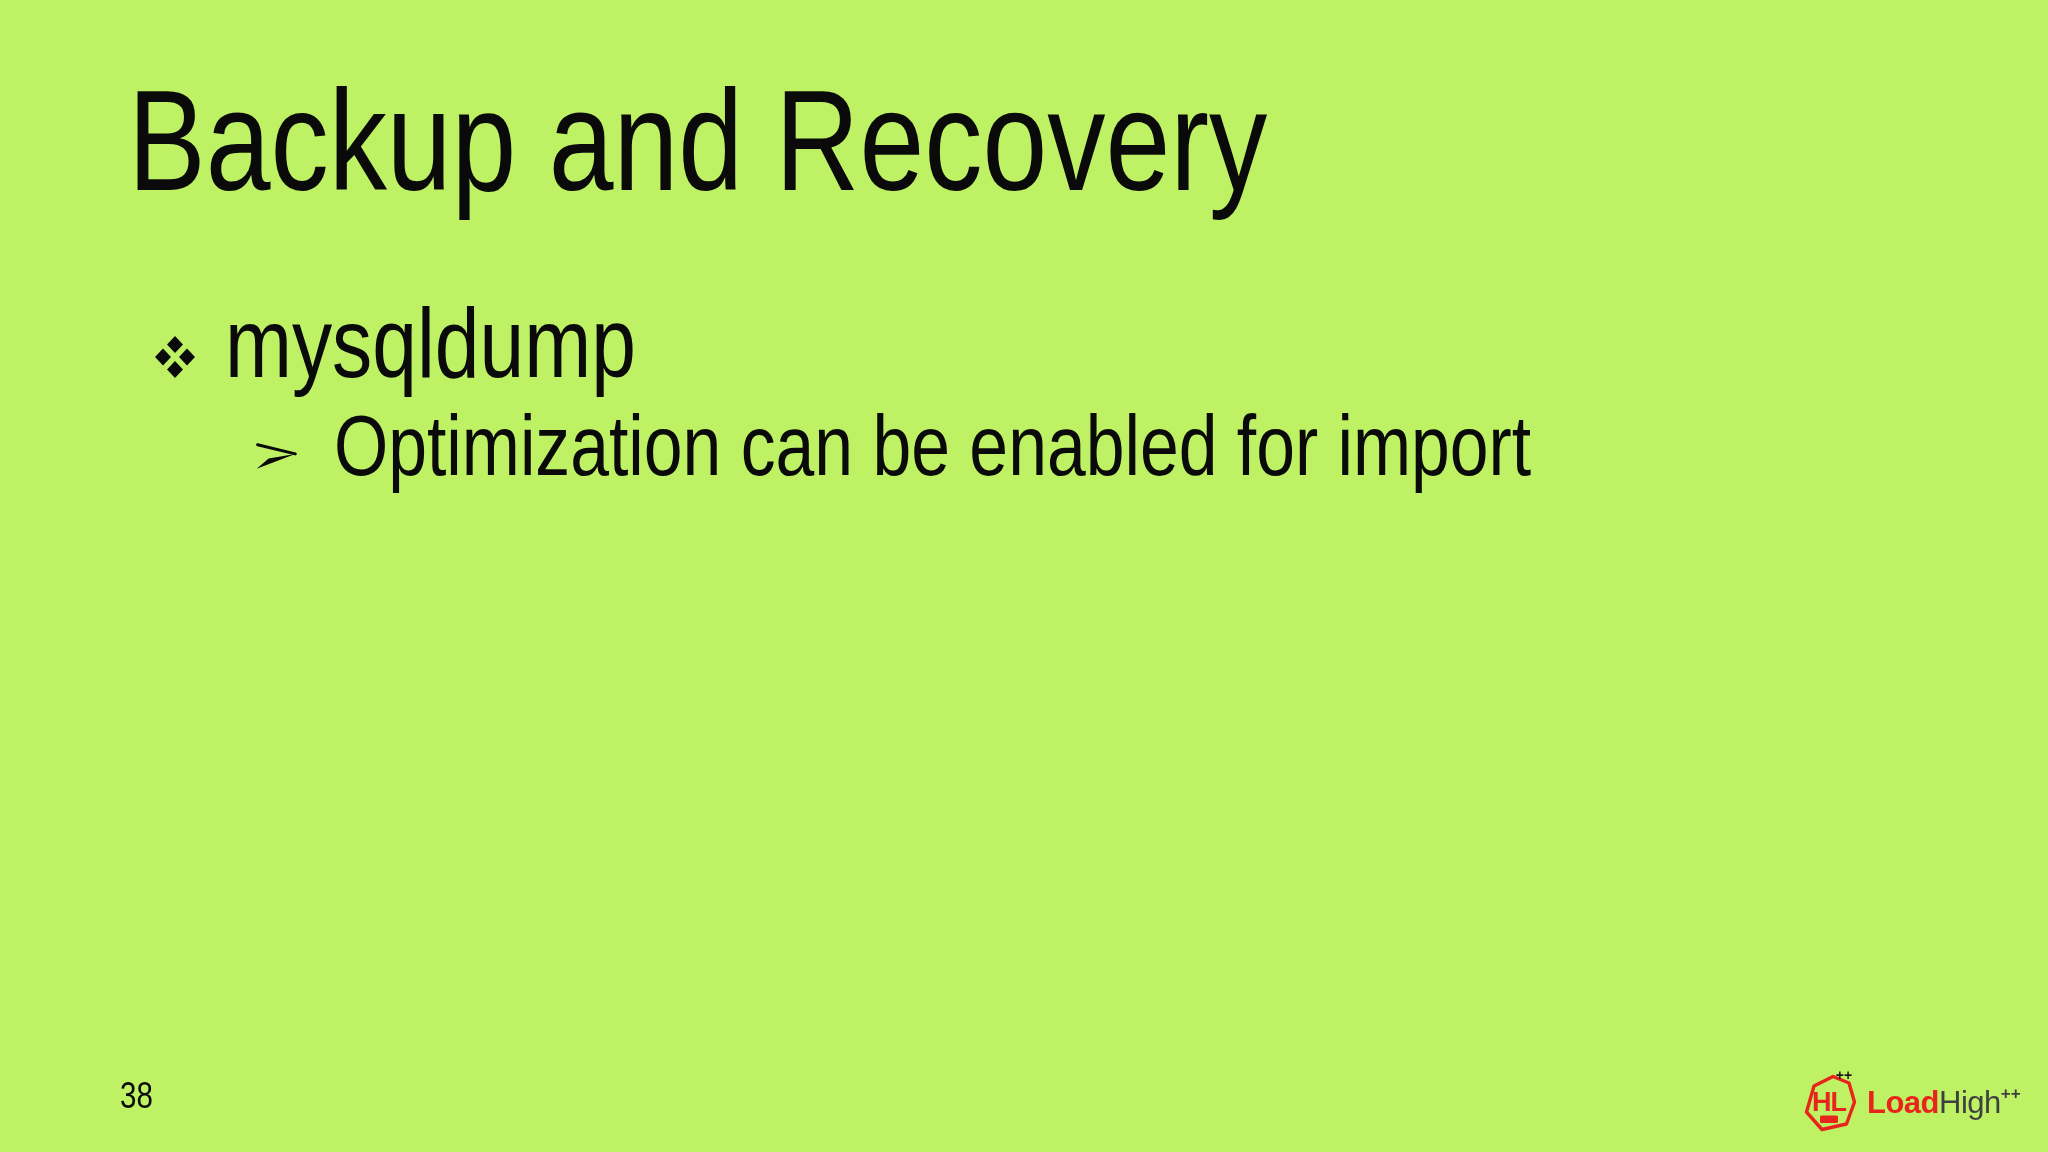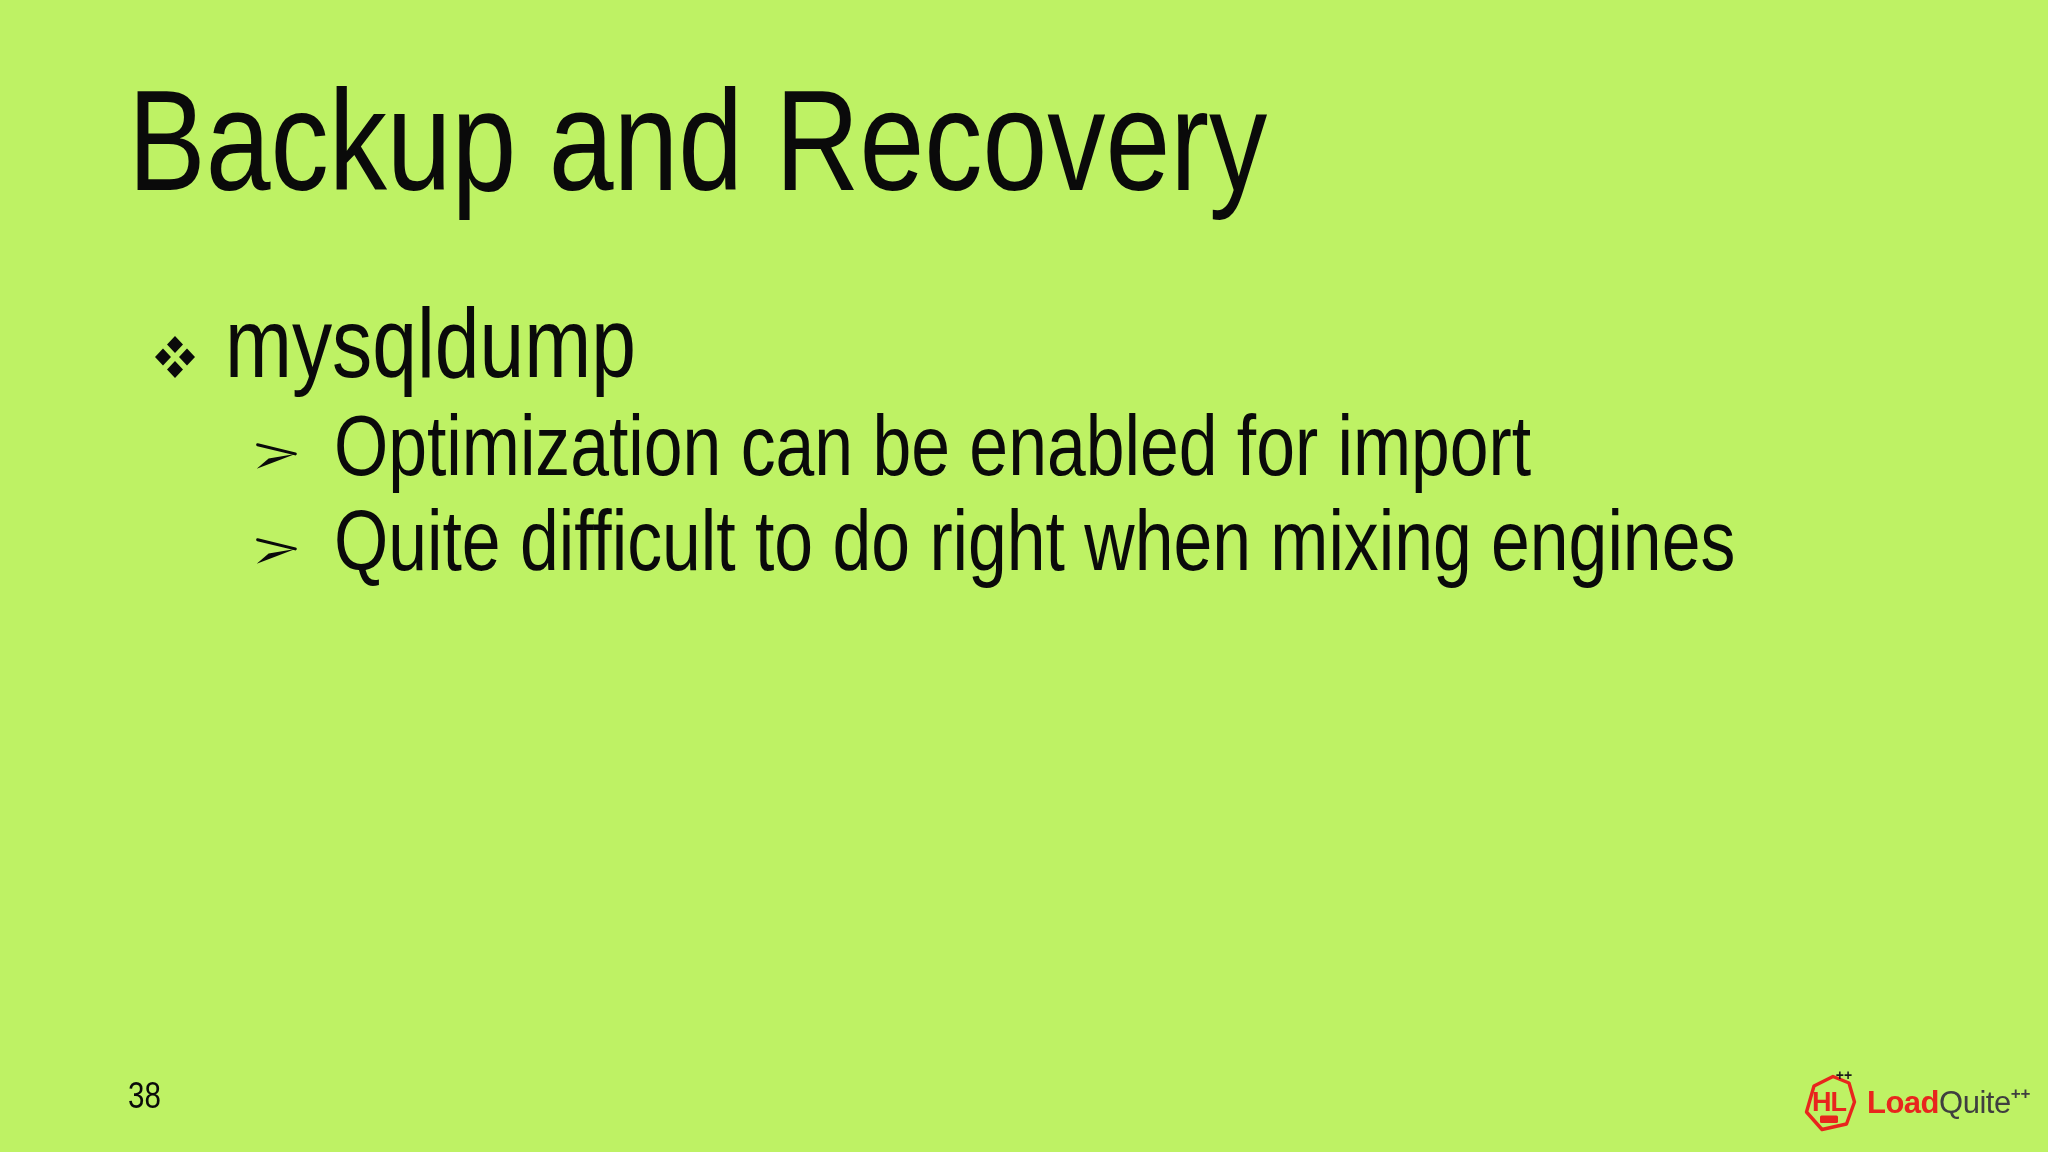--- a/index.html
+++ b/index.html
@@ -66,21 +66,20 @@
     width: 46px;
     height: 38px;
   }
   .page-number {
     position: absolute;
     left: 120px;
     top: 1078px;
     font-size: 36px;
     line-height: 1;
     color: #0a0a0a;
-    margin-left: 8px;
   }
   .logo {
     position: absolute;
     left: 1800px;
     top: 1070px;
     height: 66px;
     display: flex;
     align-items: center;
   }
   .logo-badge {
@@ -130,40 +129,33 @@
       <svg class="arrow-bullet" viewBox="0 0 50 40" aria-hidden="true">
         <path d="M5 11 L46 21" stroke="#0a0a0a" stroke-width="3.2" fill="none" stroke-linecap="round"></path>
         <path d="M46 21 L4 37 L17 26 Z" fill="#0a0a0a"></path>
       </svg>
       <span class="txt">Optimization can be enabled for import</span>
     </div>
 
 
 
 
-    <div class="l2">
-      <svg class="arrow-bullet" viewBox="0 0 50 40" aria-hidden="true">
-        <path d="M5 11 L46 21" stroke="#0a0a0a" stroke-width="3.2" fill="none" stroke-linecap="round"></path>
-        <path d="M46 21 L4 37 L17 26 Z" fill="#0a0a0a"></path>
-      </svg>
-      <span class="txt">Quite difficult to do right when mixing engines</span>
-    </div>
 
 
   </div>
 
   <div class="page-number">
     <span class="txt">38</span>
   </div>
 
   <div class="logo">
     <svg class="logo-badge" viewBox="0 0 58 64" aria-hidden="true">
       <path d="M14 15 L33 5.5 L49 12 L54.5 31 L46.5 53 L22 58.5 L6.5 41 Z" fill="none" stroke="#e8251d" stroke-width="3.4" stroke-linejoin="round"></path>
       <text x="29" y="40" text-anchor="middle" font-family="Liberation Sans, sans-serif" font-size="27" font-weight="700" fill="#e8251d" letter-spacing="-1">HL</text>
       <rect x="20" y="44.5" width="18" height="7.5" rx="1.5" fill="#e8251d"></rect>
       <text x="44" y="9" text-anchor="middle" font-family="Liberation Sans, sans-serif" font-size="14" font-weight="700" fill="#1a1a1a">++</text>
     </svg>
     <div class="logo-wordmark">
-      <span class="wordmark-high" style="color:#e8251d">Load</span><span class="wordmark-load" style="color:#3f3f3f">Quite</span><span class="wordmark-plus" style="color:#3f3f3f">++</span>
+      <span class="wordmark-high" style="color:#e8251d">Load</span><span class="wordmark-load" style="color:#3f3f3f">High</span><span class="wordmark-plus" style="color:#3f3f3f">++</span>
     </div>
   </div>
 
 </div>
 
 </body></html>

